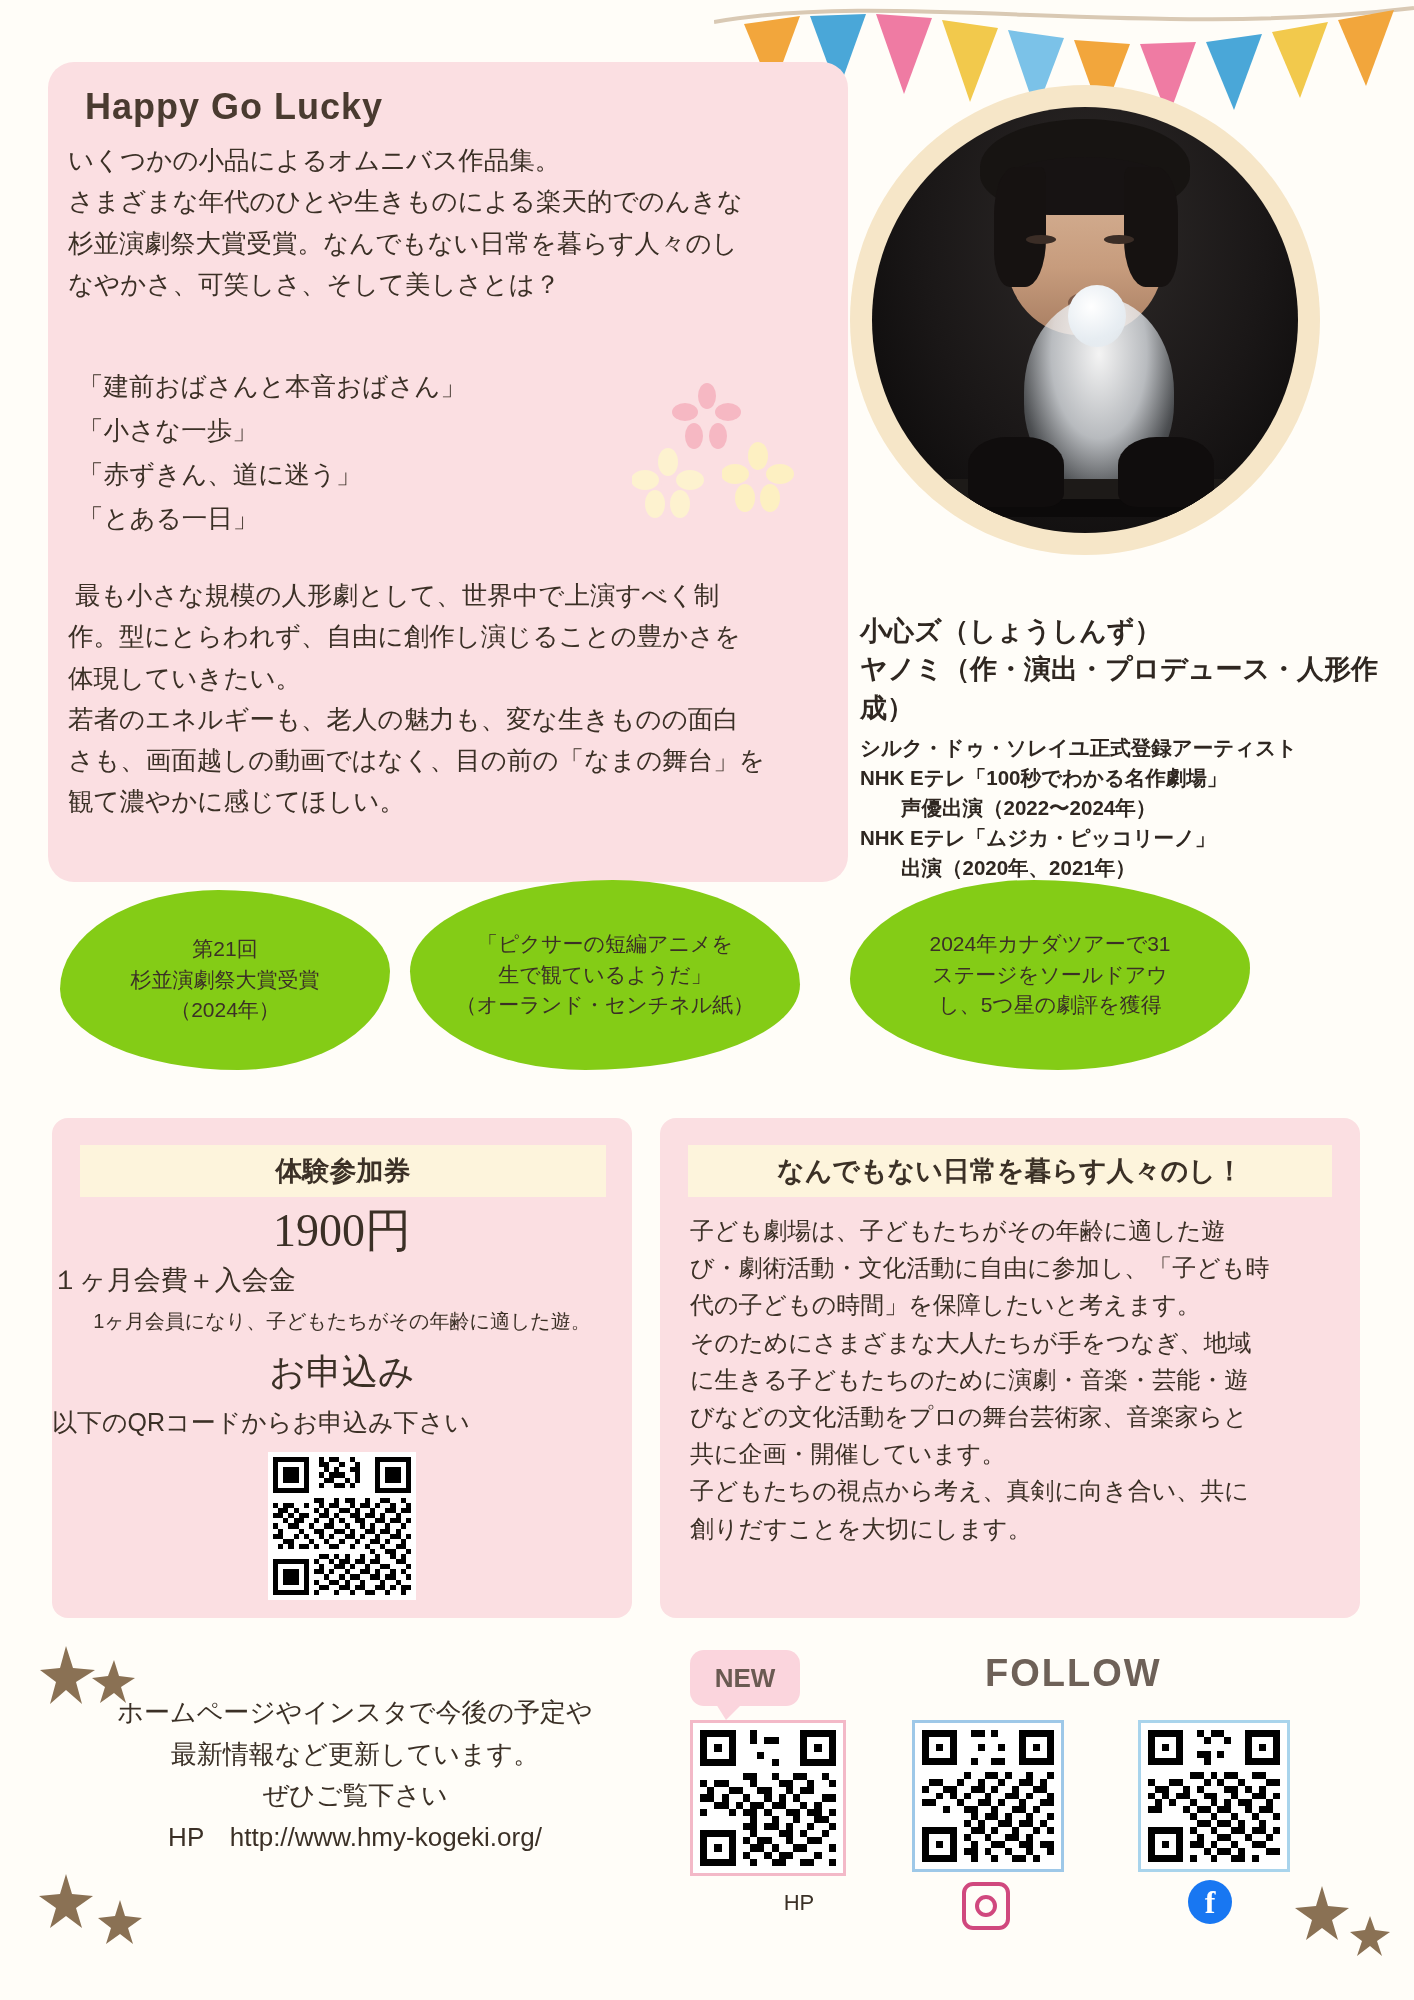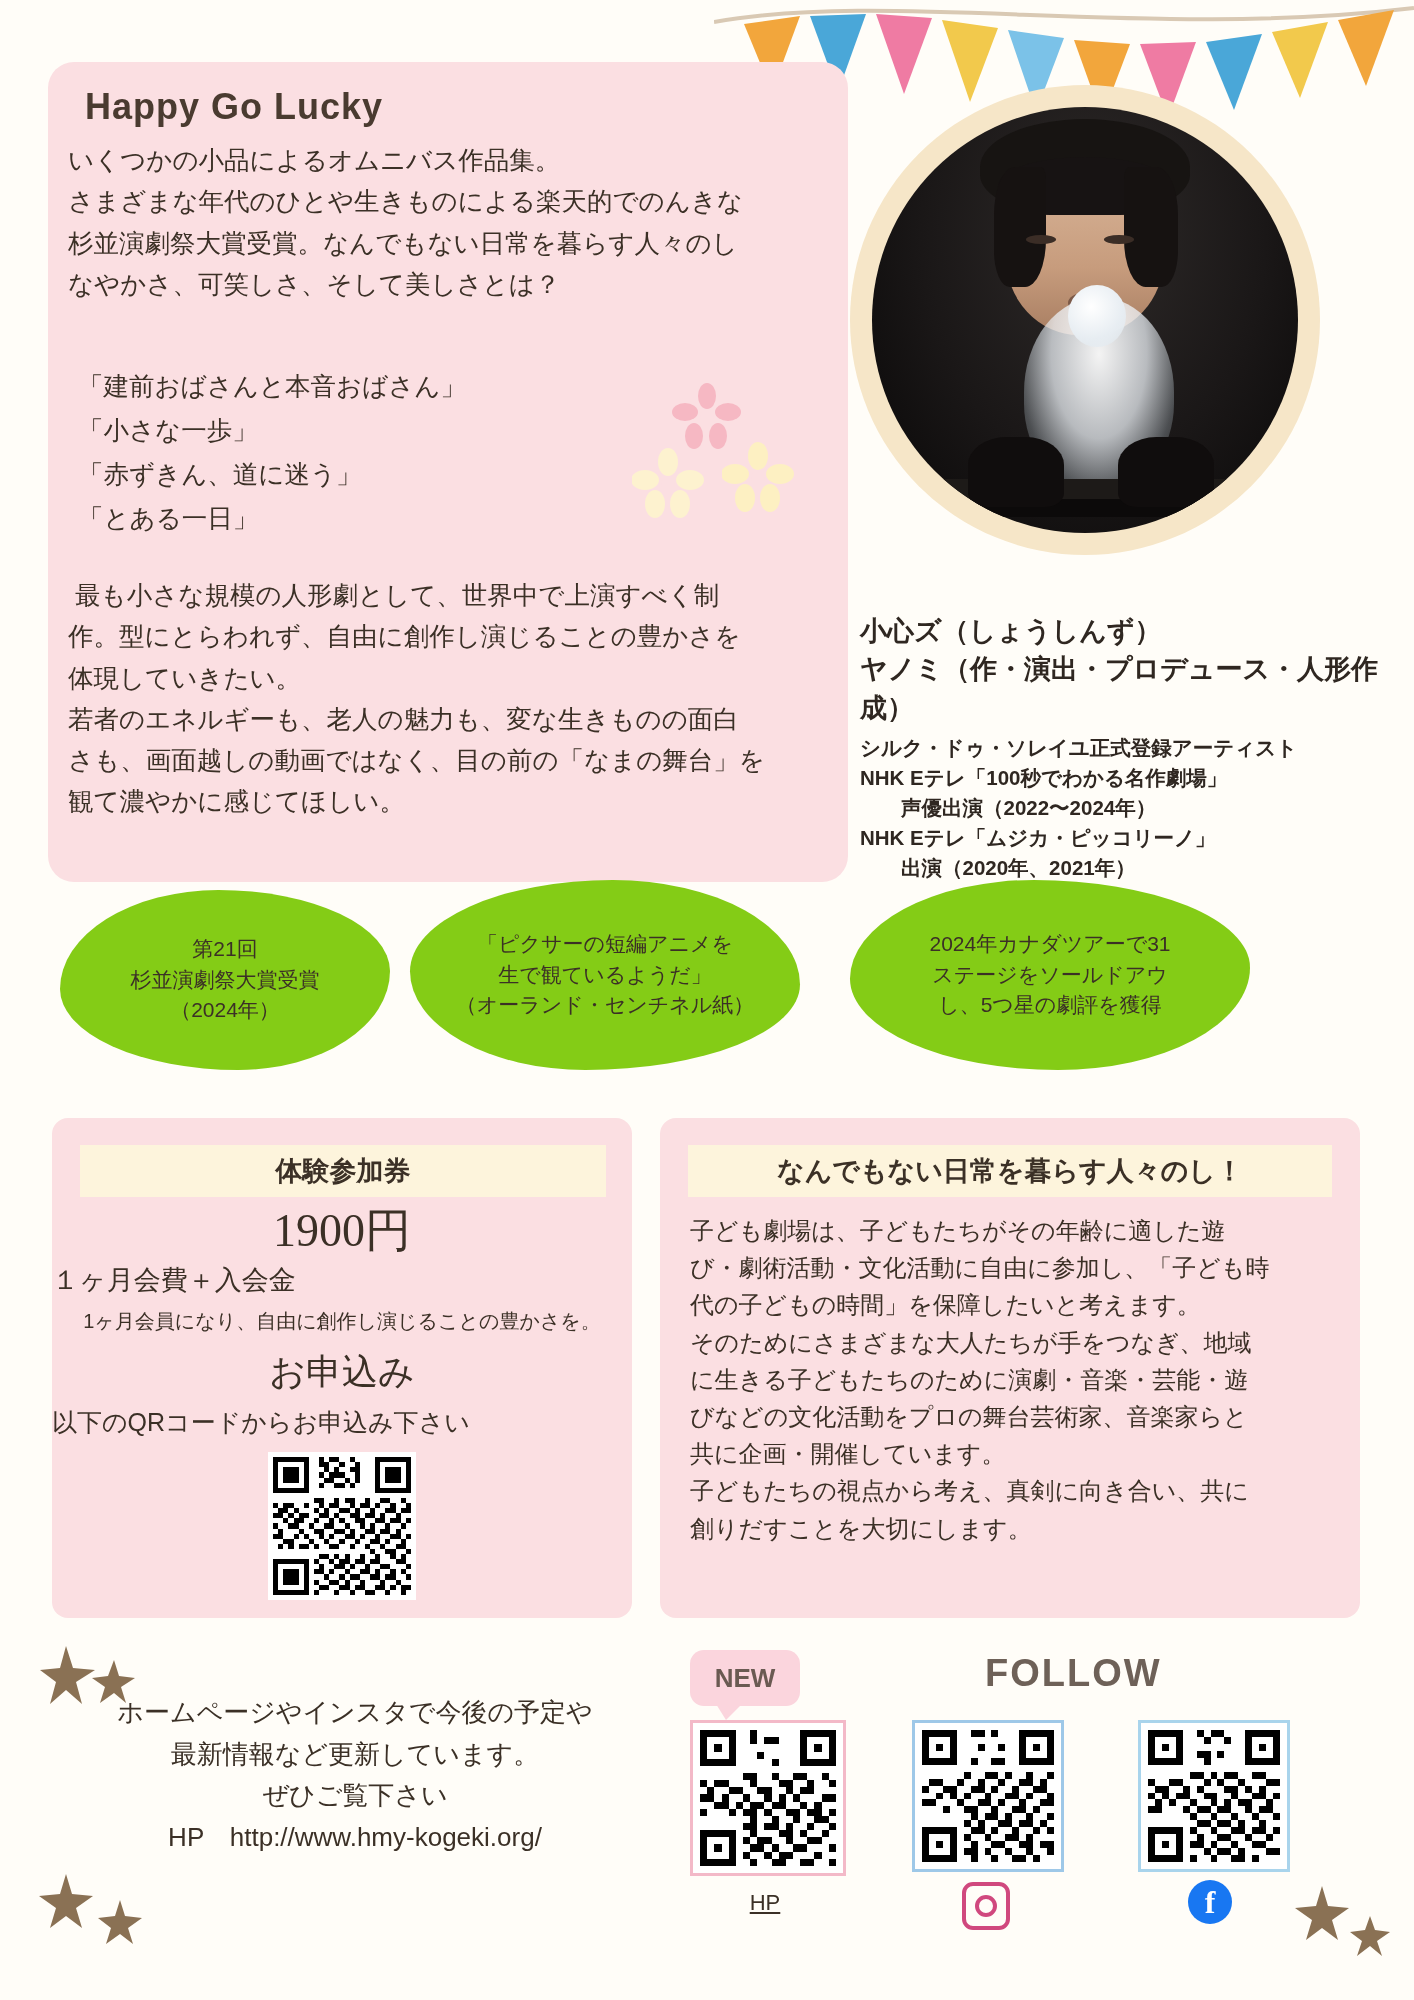--- a/index.html
+++ b/index.html
@@ -221,21 +221,21 @@
 生で観ているようだ」
 （オーランド・センチネル紙）</div>
 <div class="blob" id="blob3">2024年カナダツアーで31
 ステージをソールドアウ
 し、5つ星の劇評を獲得</div>
 
 <div class="card" id="card-left"></div>
 <div class="card-banner" id="banner-left">体験参加券</div>
 <div class="price">1900円</div>
 <div class="price-sub">１ヶ月会費＋入会金</div>
-<div class="price-note">1ヶ月会員になり、自由に創作し演じることの豊かさを。</div>
+<div class="price-note">1ヶ月会員になり、子どもたちがその年齢に適した遊。</div>
 <div class="apply">お申込み</div>
 <div class="apply-note">以下のQRコードからお申込み下さい</div>
 
 <svg class="qr" id="qr-main" viewBox="0 0 29 29" shape-rendering="crispEdges">
   <rect width="29" height="29" fill="#fff"></rect>
   <g fill="#000">
     <rect x="1" y="1" width="7" height="7"></rect>
       <rect x="2" y="2" width="5" height="5" fill="#fff"></rect>
       <rect x="3" y="3" width="3" height="3"></rect>
     <rect x="21" y="1" width="7" height="7"></rect>
@@ -502,21 +502,21 @@
         <rect x="10" y="18" width="1" height="1"></rect>
         <rect x="12" y="18" width="2" height="1"></rect>
         <rect x="17" y="18" width="1" height="1"></rect>
       <rect x="8" y="19" width="1" height="1"></rect>
         <rect x="11" y="19" width="2" height="1"></rect>
         <rect x="15" y="19" width="2" height="1"></rect>
         <rect x="19" y="19" width="1" height="1"></rect>
     </g>
   </svg>
 </div>
-<div class="qr-caption" style="left:690px;top:1890px;width:150px;text-decoration:underline;">HP</div>
+<div class="qr-caption" style="left:724px;top:1890px;width:150px;">HP</div>
 
 <div class="qr-box" style="left:912px;top:1720px;width:146px;height:146px;border-color:#9ec8e8;">
   <svg viewBox="0 0 21 21" width="100%" height="100%" shape-rendering="crispEdges">
     <rect width="21" height="21" fill="#fff"></rect>
     <g fill="#000">
       <rect x="1" y="1" width="5" height="5"></rect>
         <rect x="2" y="2" width="3" height="3" fill="#fff"></rect>
         <rect x="3" y="3" width="1" height="1"></rect>
       <rect x="15" y="1" width="5" height="5"></rect>
         <rect x="16" y="2" width="3" height="3" fill="#fff"></rect>

